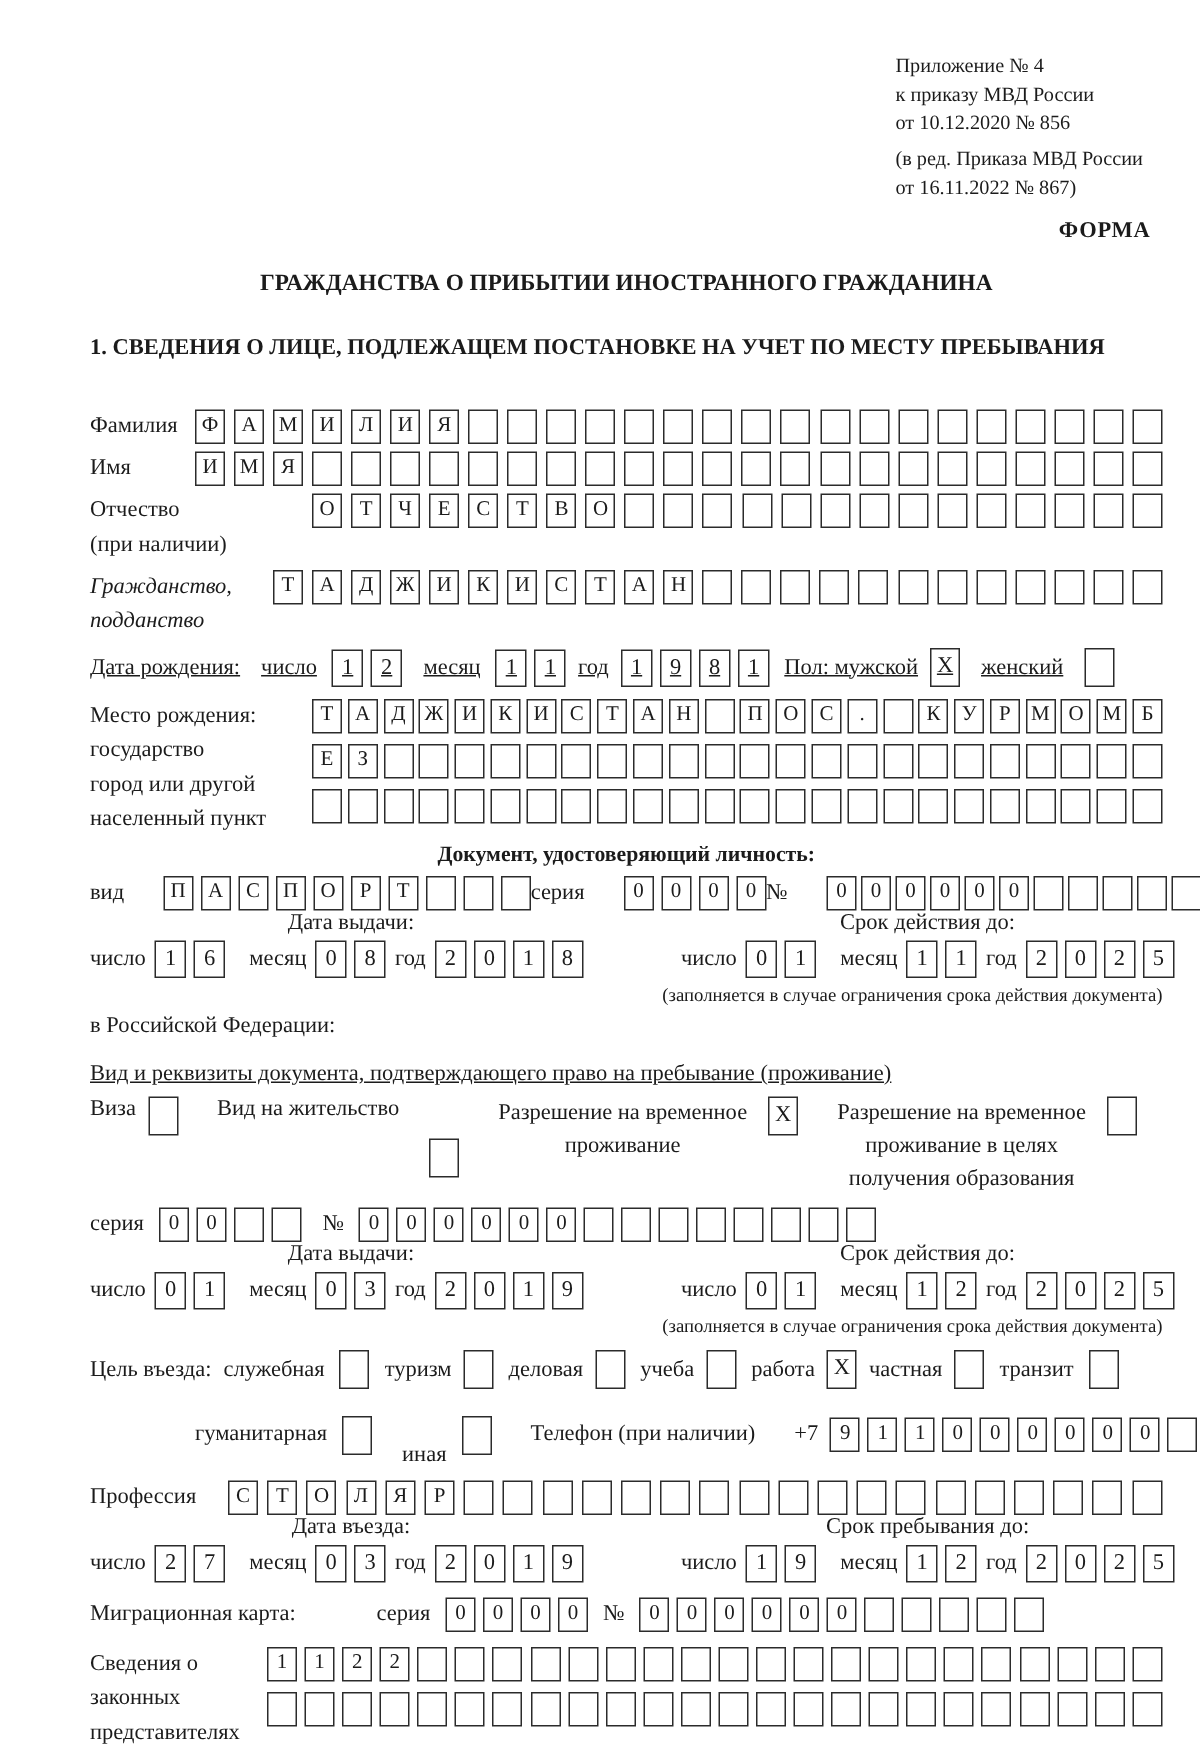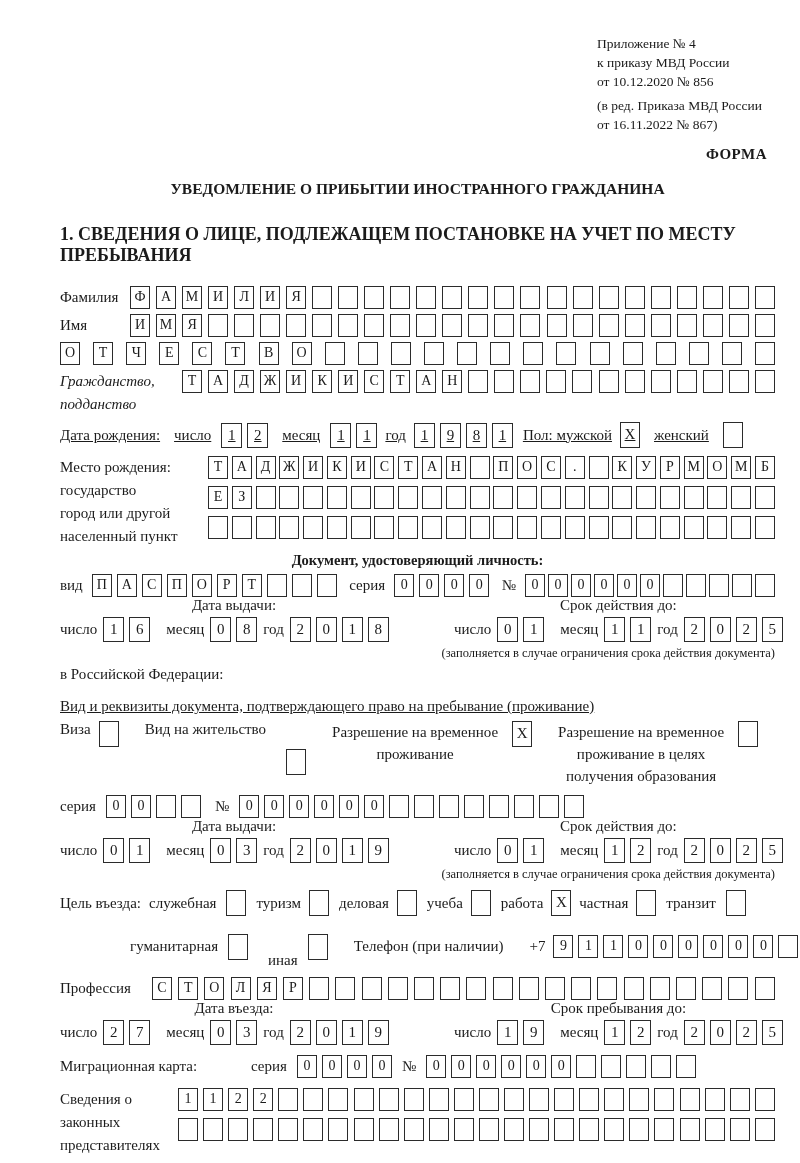--- a/index.html
+++ b/index.html
@@ -10,21 +10,21 @@
     overflow:hidden;
   }
   .page { padding:34px 25px 0 60px; width:800px; }
 
   
   .appendix { margin-left:auto; width:178px; font-size:13.5px; line-height:19px; }
   .appendix .gap { height:5px; }
   .forma { text-align:right; font-weight:bold; font-size:15px; margin:12px 8px 0 0; letter-spacing:.5px; }
   .title { text-align:center; font-weight:bold; font-size:15.5px; line-height:23px; margin-top:14px; }
   .uline { display:inline-block; width:54px; border-bottom:2px solid #333; height:13px; margin-left:8px; }
-  .section { font-weight:bold; font-size:18px; margin-top:24px; margin-bottom:20px; }
+  .section { font-weight:bold; font-size:15px; margin-top:24px; margin-bottom:32px; }
 
   
   .row { display:flex; align-items:center; }
   .top { align-items:flex-start; }
   .frow { margin-bottom:5px; }
   .lbl { white-space:nowrap; }
   .lblcol div { line-height:23px; }
   .w70 { width:70px; flex:none; }
   .w118 { width:118px; flex:none; }
   .w122 { width:122px; flex:none;font-style:italic; }
@@ -36,21 +36,21 @@
     flex:none; display:inline-block; width:20px; height:23px;
     border:1.5px solid #2b2b2b; text-align:center;
     font-size:14px; line-height:20px; background:#fff;
   }
   .grow { flex:1; display:flex; justify-content:space-between; }
   .inlinecells { display:inline-flex; gap:5px; }
   .inlinecells.tight { gap:3px; }
   .datecells .cell { width:21px; height:25px; line-height:22px; font-size:15px; }
   .checkbox .cell { width:20px; height:26px; line-height:23px; font-size:15px; }
 
-  .grp { display:inline-flex; align-items:center; gap:9px; }
+  .grp { display:inline-flex; align-items:center; gap:26px; }
 
   
   .datecols { display:flex; margin-top:0; }
   .dcol-l { width:348px; flex:none; }
   .dcol-r { margin-left:46px; flex:1; }
   .dhead { text-align:center; margin-bottom:3px; }
   .dline { display:flex; align-items:center; gap:6px; }
   .note { font-size:12.5px; text-align:right; margin-top:4px; }
 
   
@@ -74,21 +74,21 @@
     <div>к приказу МВД России</div>
     <div>от 10.12.2020 № 856</div>
     <div class="gap"></div>
     <div>(в ред. Приказа МВД России</div>
     <div>от 16.11.2022 № 867)</div>
   </div>
 
   <div class="forma">ФОРМА</div>
 
   <div class="title">
-    <div>УВЕДОМЛЕНИЕ О ПРИБЫТИИ ИНОСТРАННОГО ГРАЖДАНИНА</div>
+    <div>ГРАЖДАНСТВА О ПРИБЫТИИ ИНОСТРАННОГО ГРАЖДАНИНА</div>
   </div>
 
   <div class="section">1. СВЕДЕНИЯ О ЛИЦЕ, ПОДЛЕЖАЩЕМ ПОСТАНОВКЕ НА УЧЕТ ПО МЕСТУ ПРЕБЫВАНИЯ</div>
 
   <div class="row frow">
     <span class="lbl w70">Фамилия</span>
     <span class="grow">
         <span class="cell">Ф</span>
         <span class="cell">А</span>
         <span class="cell">М</span>
@@ -142,20 +142,24 @@
         <span class="cell"></span>
         <span class="cell"></span>
         <span class="cell"></span>
         <span class="cell"></span>
         <span class="cell"></span>
         <span class="cell"></span>
       </span>
   </div>
 
   <div class="row top frow">
+    <span class="lblcol w148">
+      <div>Отчество</div>
+      <div>(при наличии)</div>
+    </span>
     <span class="grow">
         <span class="cell">О</span>
         <span class="cell">Т</span>
         <span class="cell">Ч</span>
         <span class="cell">Е</span>
         <span class="cell">С</span>
         <span class="cell">Т</span>
         <span class="cell">В</span>
         <span class="cell">О</span>
         <span class="cell"></span>

